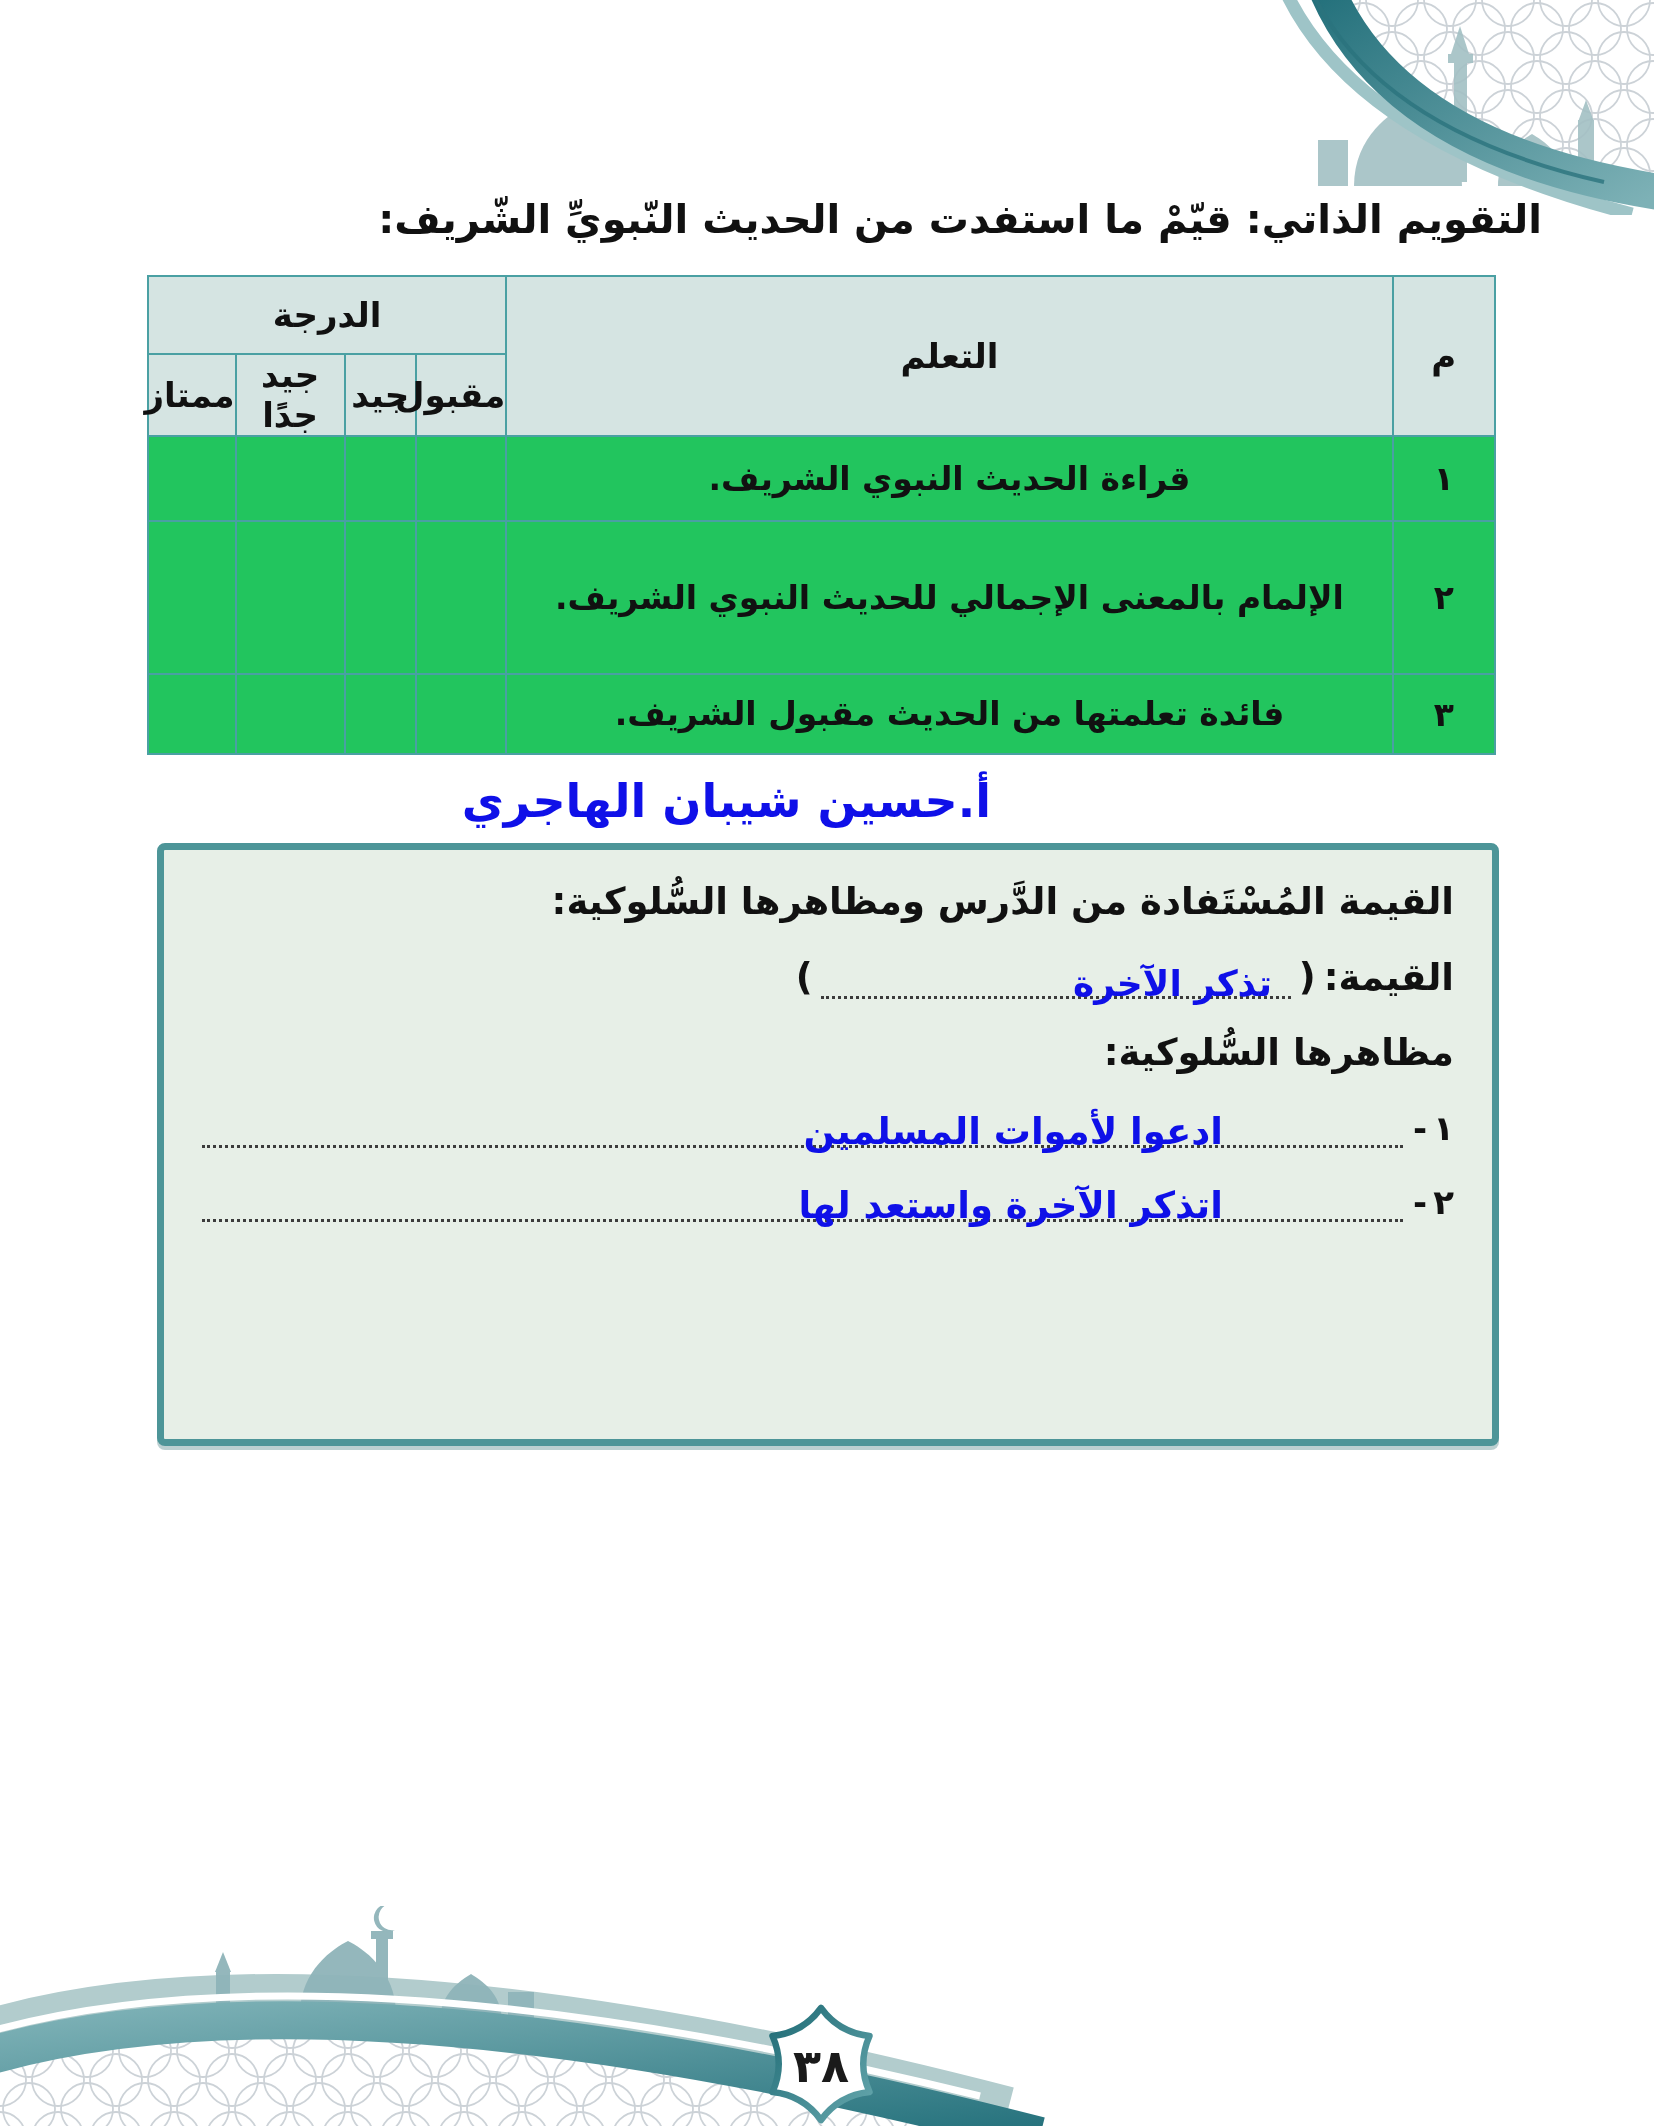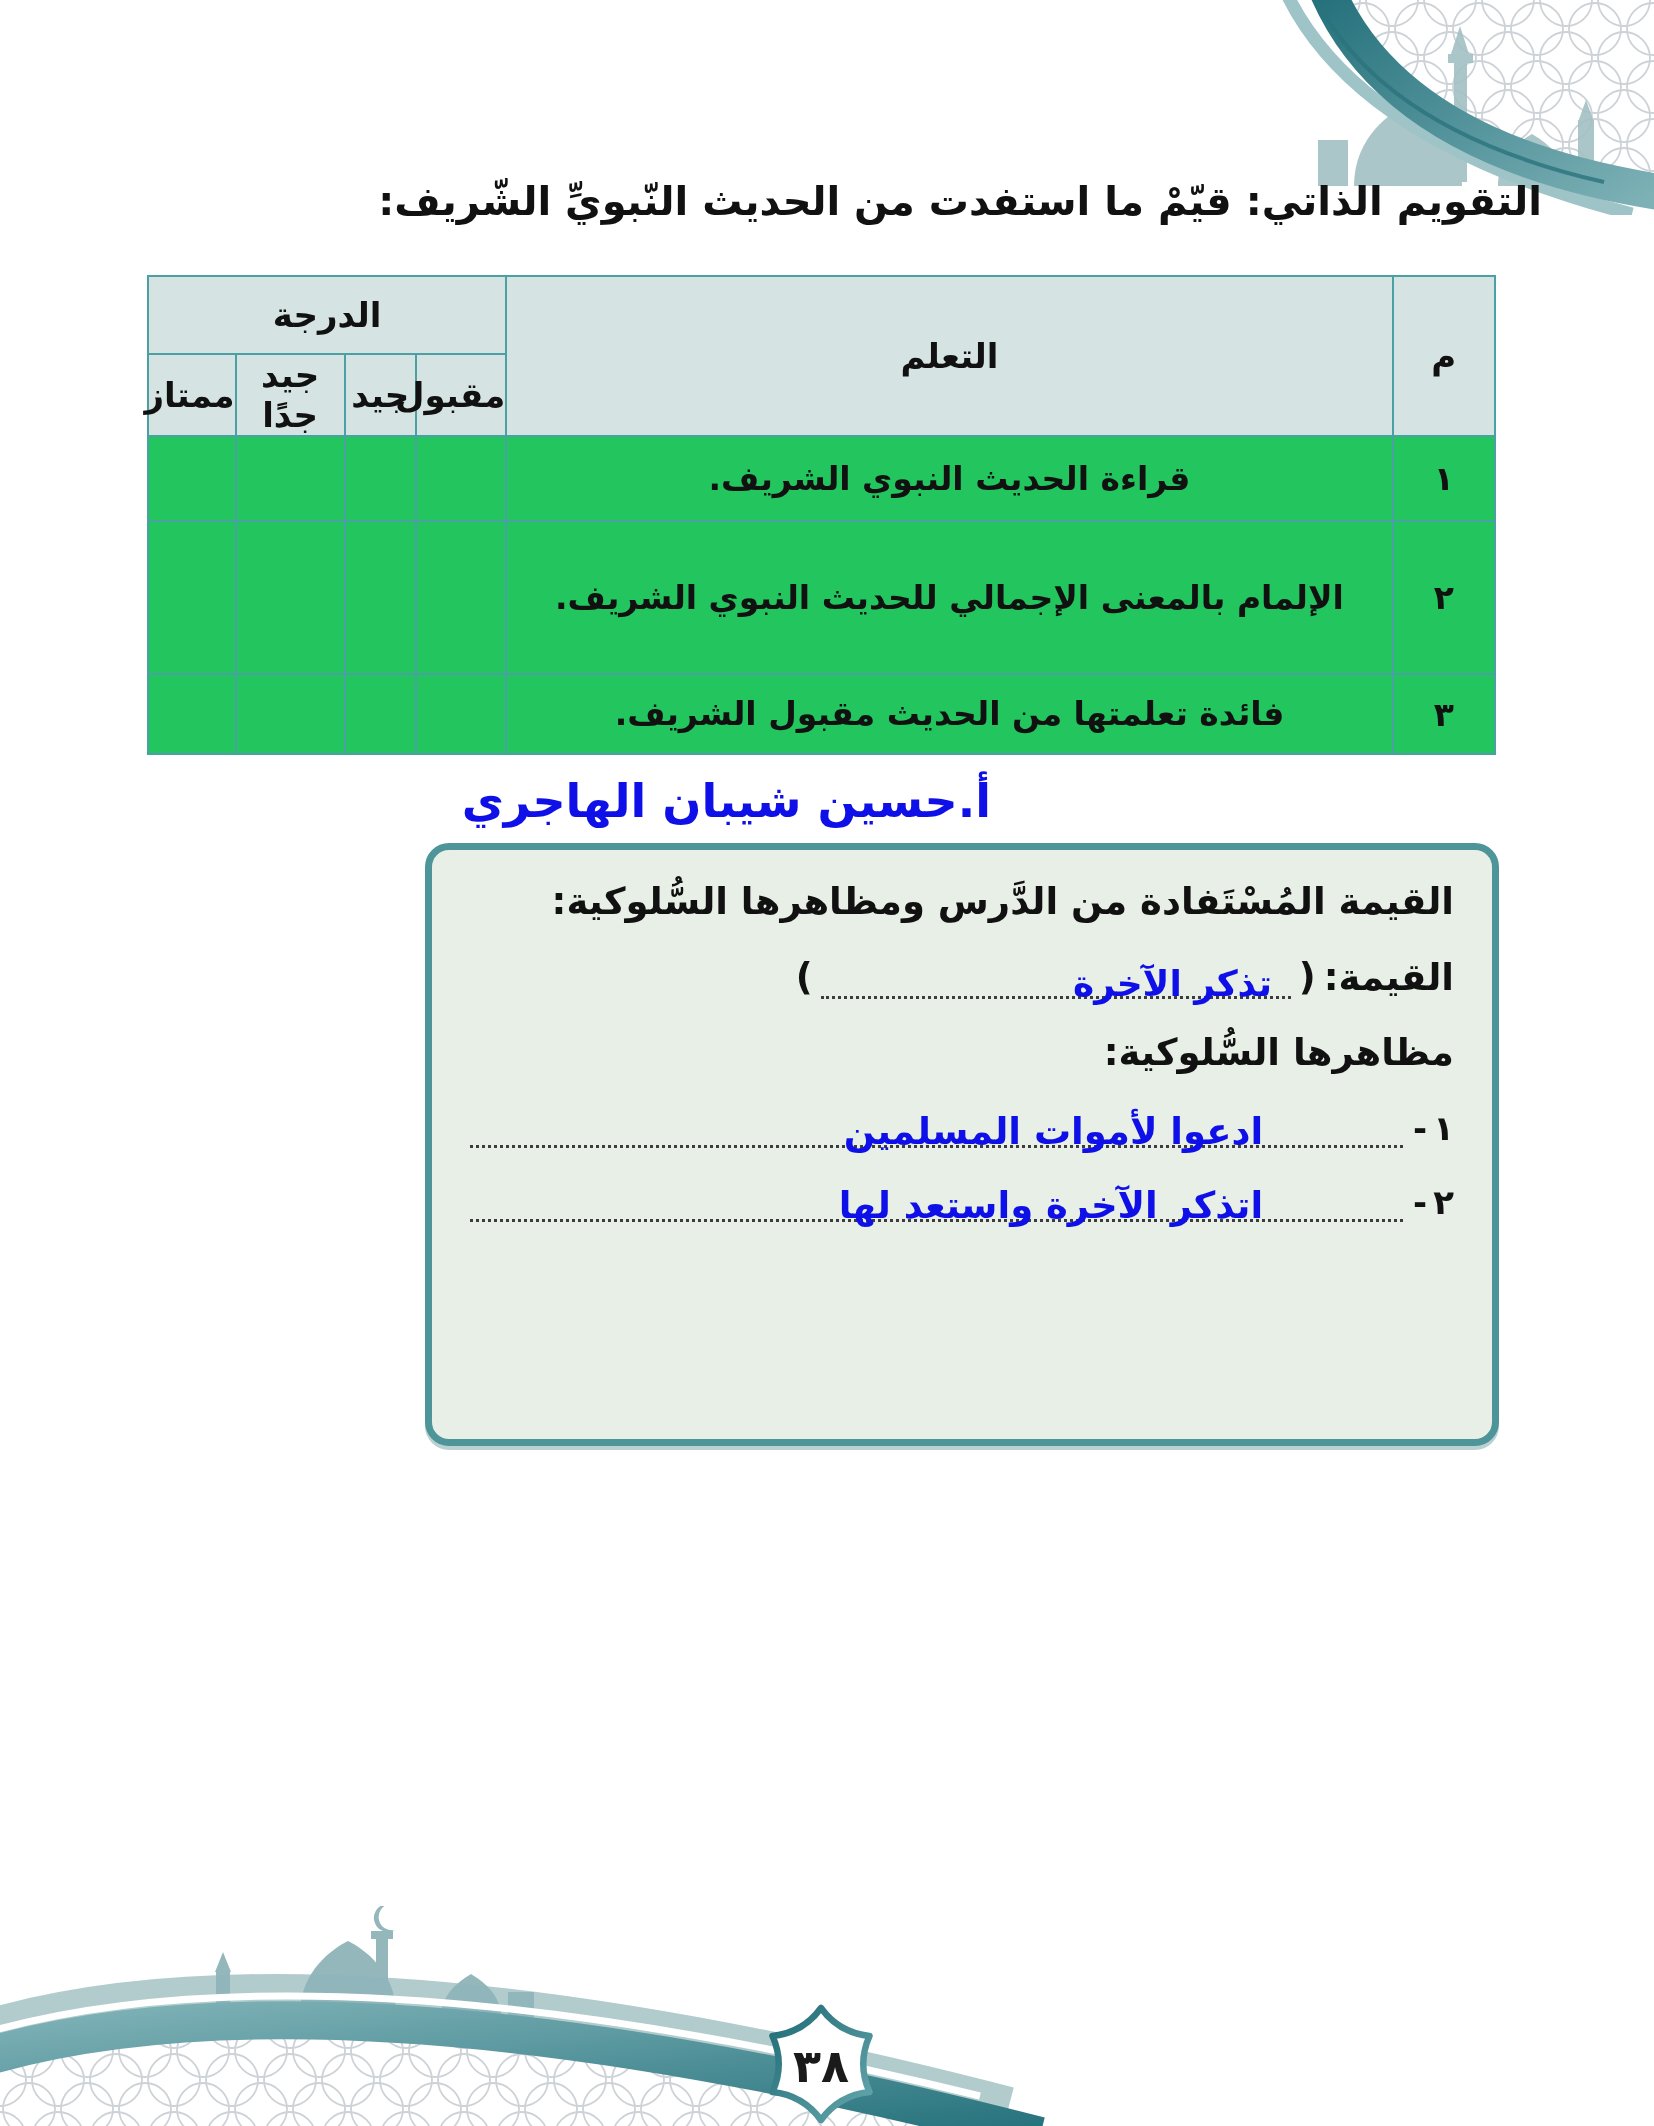--- a/index.html
+++ b/index.html
@@ -10,21 +10,21 @@
     width:1654px; height:2126px;
     background:#ffffff;
     overflow:hidden;
     direction:rtl;
   }
   
   .deco-header { position:absolute; top:0; right:0; width:900px; height:215px; }
   .deco-footer { position:absolute; bottom:0; left:0; width:1080px; height:220px; }
   
   .page-title {
-    position:absolute; top:178px; right:112px;
+    position:absolute; top:196px; right:112px;
     font-size:40px; font-weight:bold; color:#111;
     letter-spacing:0;
   }
   
   table.assess {
     position:absolute; top:275px; right:158px;
     width:1349px;
     border-collapse:collapse;
     table-layout:fixed;
     direction:rtl;
@@ -53,24 +53,24 @@
   td.learn { line-height:1.75; padding:4px 10px; }
   
   .teacher-name {
     position:absolute; top:774px; right:663px;
     font-size:46px; font-weight:bold; color:#0f10e8;
     white-space:nowrap;
   }
   
   .value-box {
     position:absolute; top:843px; right:155px;
-    width:1074px; height:603px;
+    width:1342px; height:603px;
     background:#e7efe7;
     border:7px solid #4d9598;
-    border-radius:24px;
+    border-radius:8px;
     box-shadow:0 4px 0 rgba(61,120,124,.35);
     padding:30px 38px 0 38px;
   }
   .vb-heading {
     font-size:37px; font-weight:bold; color:#111;
     text-align:right;
   }
   .vb-value-line {
     margin-top:30px;
     display:flex; align-items:flex-end;

